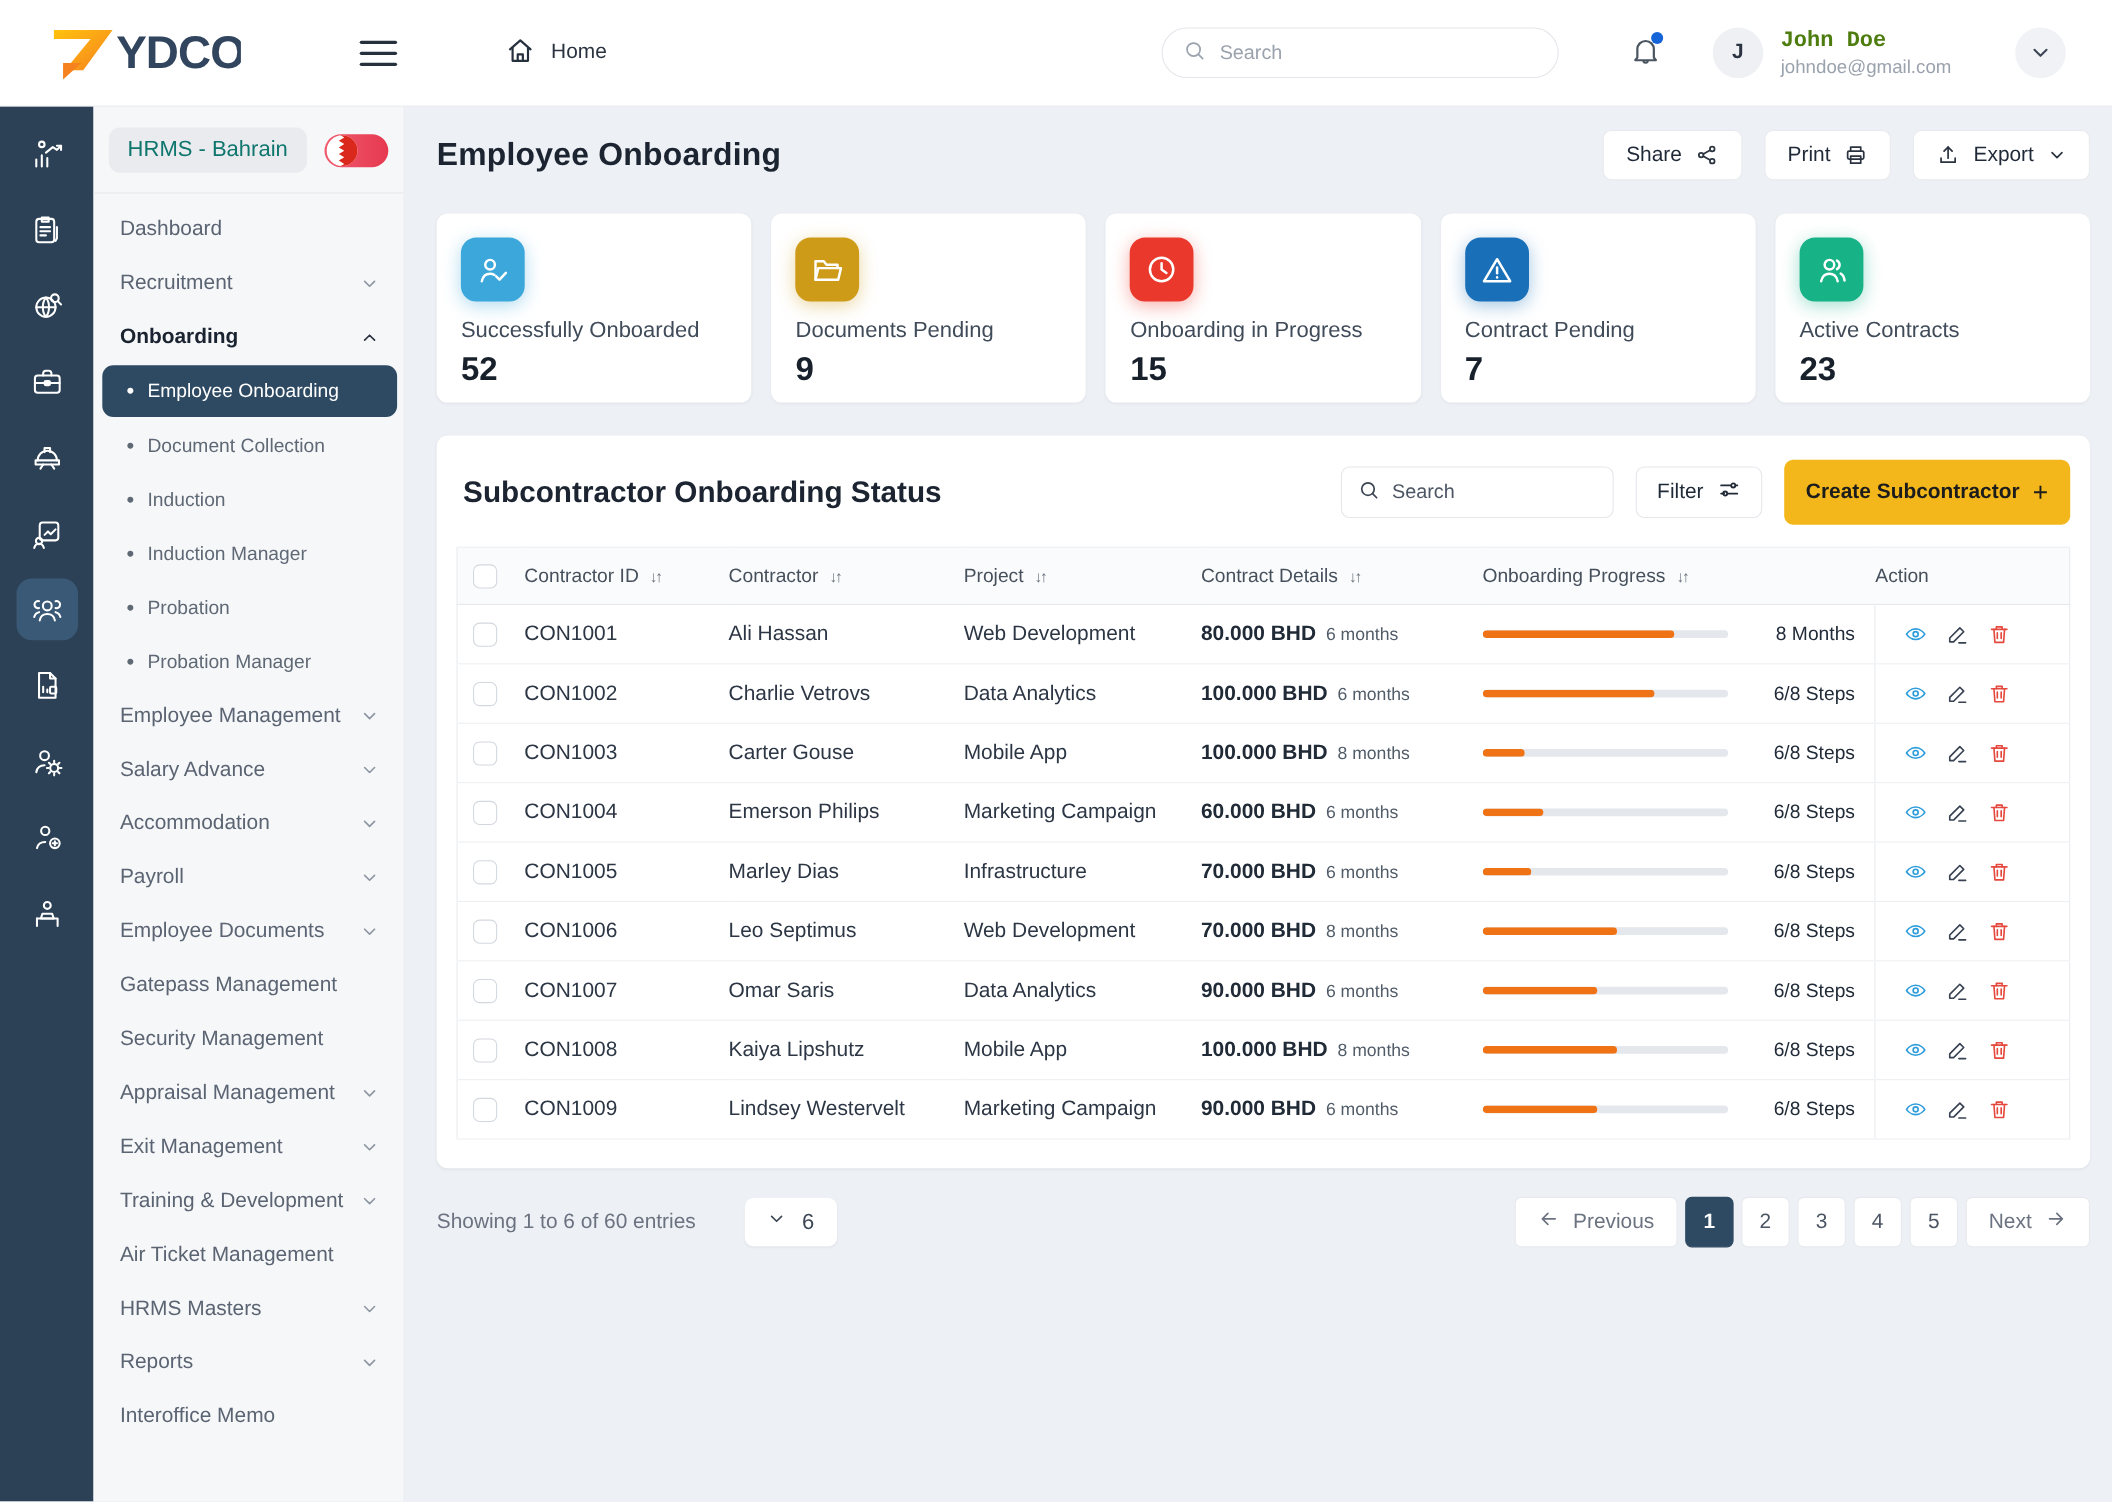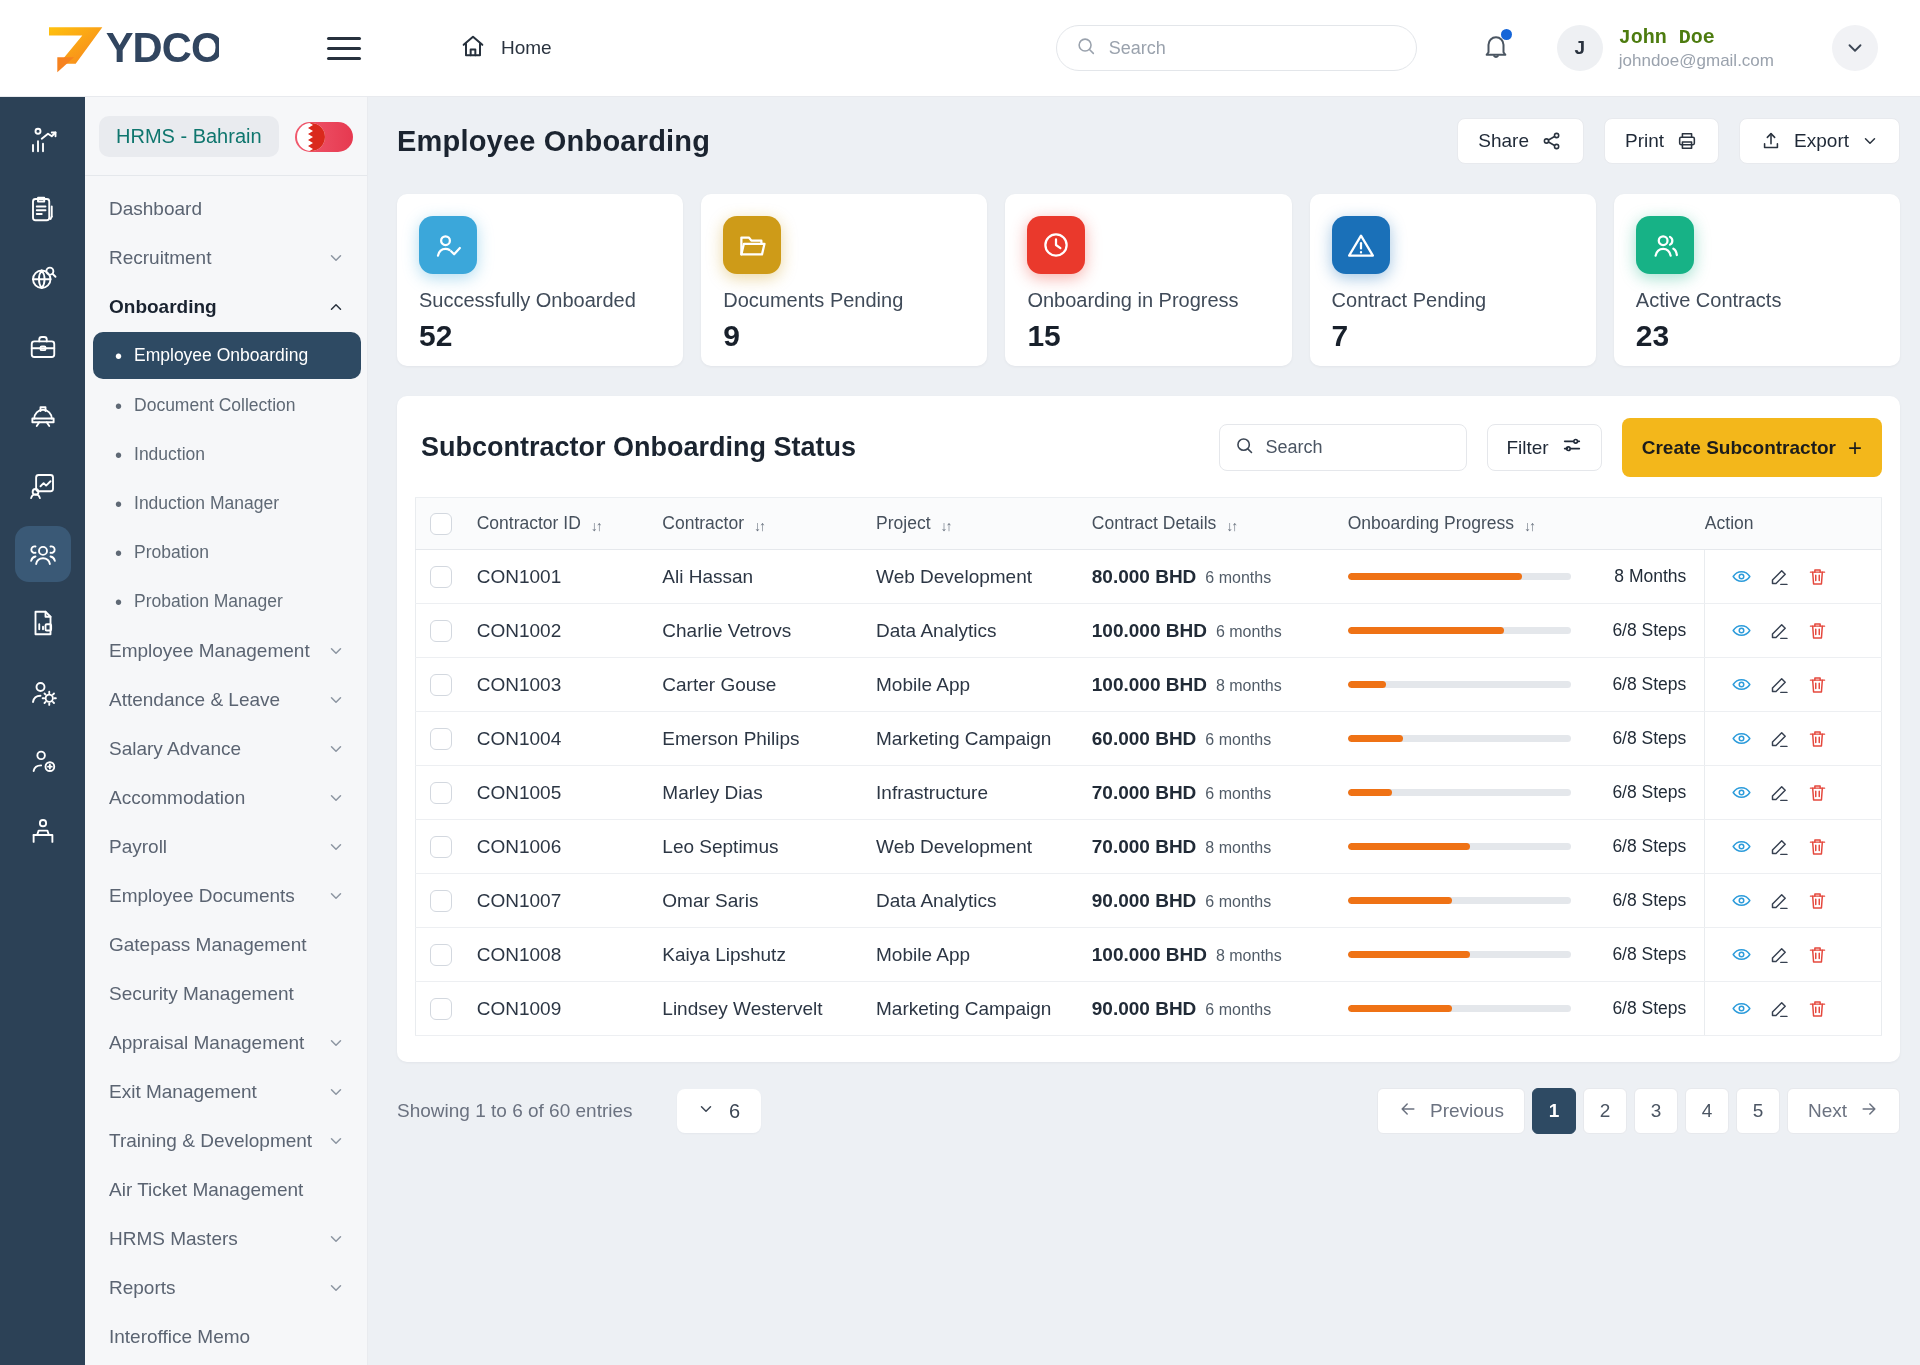--- a/index.html
+++ b/index.html
@@ -73,21 +73,21 @@
   .tc-right { margin-left:auto; display:flex; align-items:center; gap:20px; }
   .tc-search { width:248px; height:47px; border:1px solid #e5e7eb; border-radius:8px; display:flex; align-items:center; gap:10px; padding:0 14px; color:#3c4654; background:#fff; }
   .tc-search input { border:none; outline:none; width:100%; font-size:18px; font-family:inherit; color:#3c4654; }
   .tc-search input::placeholder { color:#4b5563; }
   .filter-btn { height:47px; border:1px solid #e5e7eb; border-radius:8px; background:#fff; display:flex; align-items:center; gap:12px; padding:0 18px; font-size:19px; color:#1f2937; cursor:pointer; }
   .create-btn { height:59px; border:none; border-radius:8px; background:#F3B71B; display:flex; align-items:center; gap:12px; padding:0 20px; font-size:19px; font-weight:700; color:#1c1c1c; cursor:pointer; }
   .create-btn .plus { font-size:24px; font-weight:400; line-height:1; }
 
   table.grid { width:100%; margin-top:20px; border-collapse:collapse; table-layout:fixed; border:1px solid #e9ecef; }
   table.grid thead th { height:52px; background:#FAFBFC; font-size:17.5px; font-weight:500; color:#46505c; text-align:left; border-bottom:1px solid #e5e8ec; border-top:1px solid #eceff2; }
-  table.grid th .th-inner { display:flex; align-items:flex-end; gap:10px; }
+  table.grid th .th-inner { display:flex; align-items:center; gap:10px; }
   .sort-glyph { font-size:14px; color:#6b7480; letter-spacing:-2px; cursor:pointer; }
   table.grid td { height:54px; border-bottom:1px solid #edeff2; font-size:19px; color:#2c3644; }
   table.grid tr td:first-child, table.grid tr th:first-child { padding-left:14px; }
   .cb { width:22px; height:22px; border:1.6px solid #d3d8df; border-radius:6px; background:#fff; cursor:pointer; }
   .cell-amount { font-weight:700; color:#212b37; }
   .cell-duration { font-size:16px; color:#515c68; margin-left:9px; }
   .prog-wrap { display:flex; align-items:center; padding-right:18px; }
   .prog-track { width:223px; height:7px; border-radius:4px; background:#E4E7EB; overflow:hidden; flex:0 0 223px; }
   .prog-fill { height:100%; border-radius:4px; background:#EF7215; }
   .prog-label { flex:1; text-align:right; font-size:17.5px; color:#222c38; }
@@ -327,28 +327,20 @@
           </div>
           <div class="menu-item">
             <span class="mlabel">Employee Management</span>
             <span class="chev">
               <svg width="18" height="18" viewBox="0 0 24 24" fill="none" stroke="currentColor" stroke-width="2" stroke-linecap="round" stroke-linejoin="round">
                 <path d="M6 9l6 6 6-6"></path>
               </svg>
             </span>
           </div>
           <div class="menu-item">
-            <span class="mlabel">Attendance &amp; Leave</span>
-            <span class="chev">
-              <svg width="18" height="18" viewBox="0 0 24 24" fill="none" stroke="currentColor" stroke-width="2" stroke-linecap="round" stroke-linejoin="round">
-                <path d="M6 9l6 6 6-6"></path>
-              </svg>
-            </span>
-          </div>
-          <div class="menu-item">
             <span class="mlabel">Salary Advance</span>
             <span class="chev">
               <svg width="18" height="18" viewBox="0 0 24 24" fill="none" stroke="currentColor" stroke-width="2" stroke-linecap="round" stroke-linejoin="round">
                 <path d="M6 9l6 6 6-6"></path>
               </svg>
             </span>
           </div>
           <div class="menu-item">
             <span class="mlabel">Accommodation</span>
             <span class="chev">

